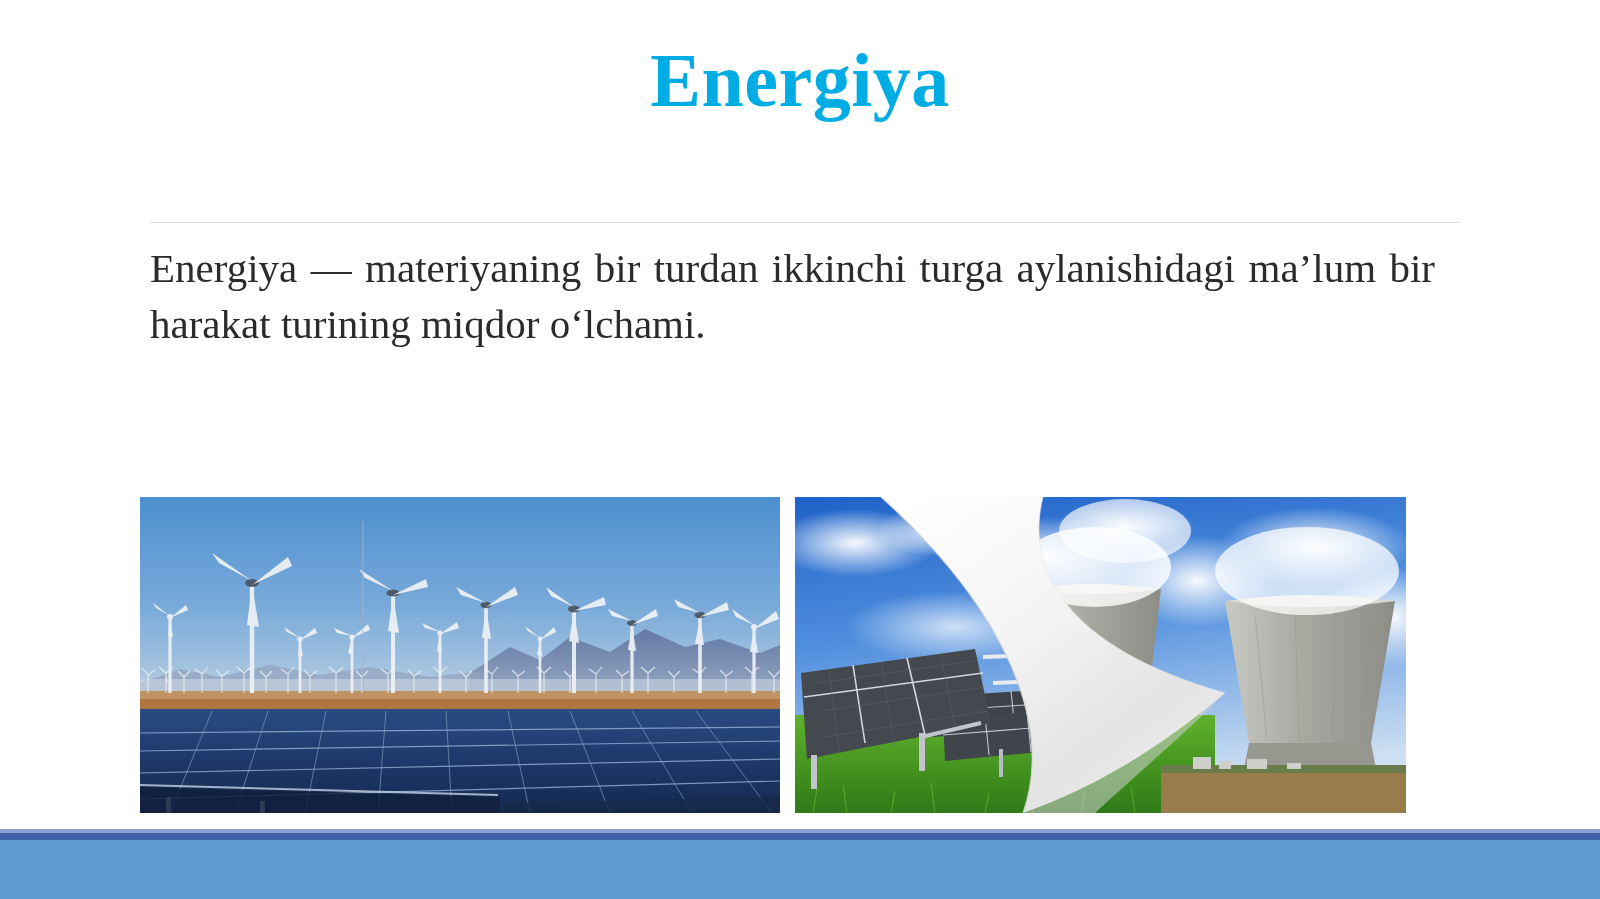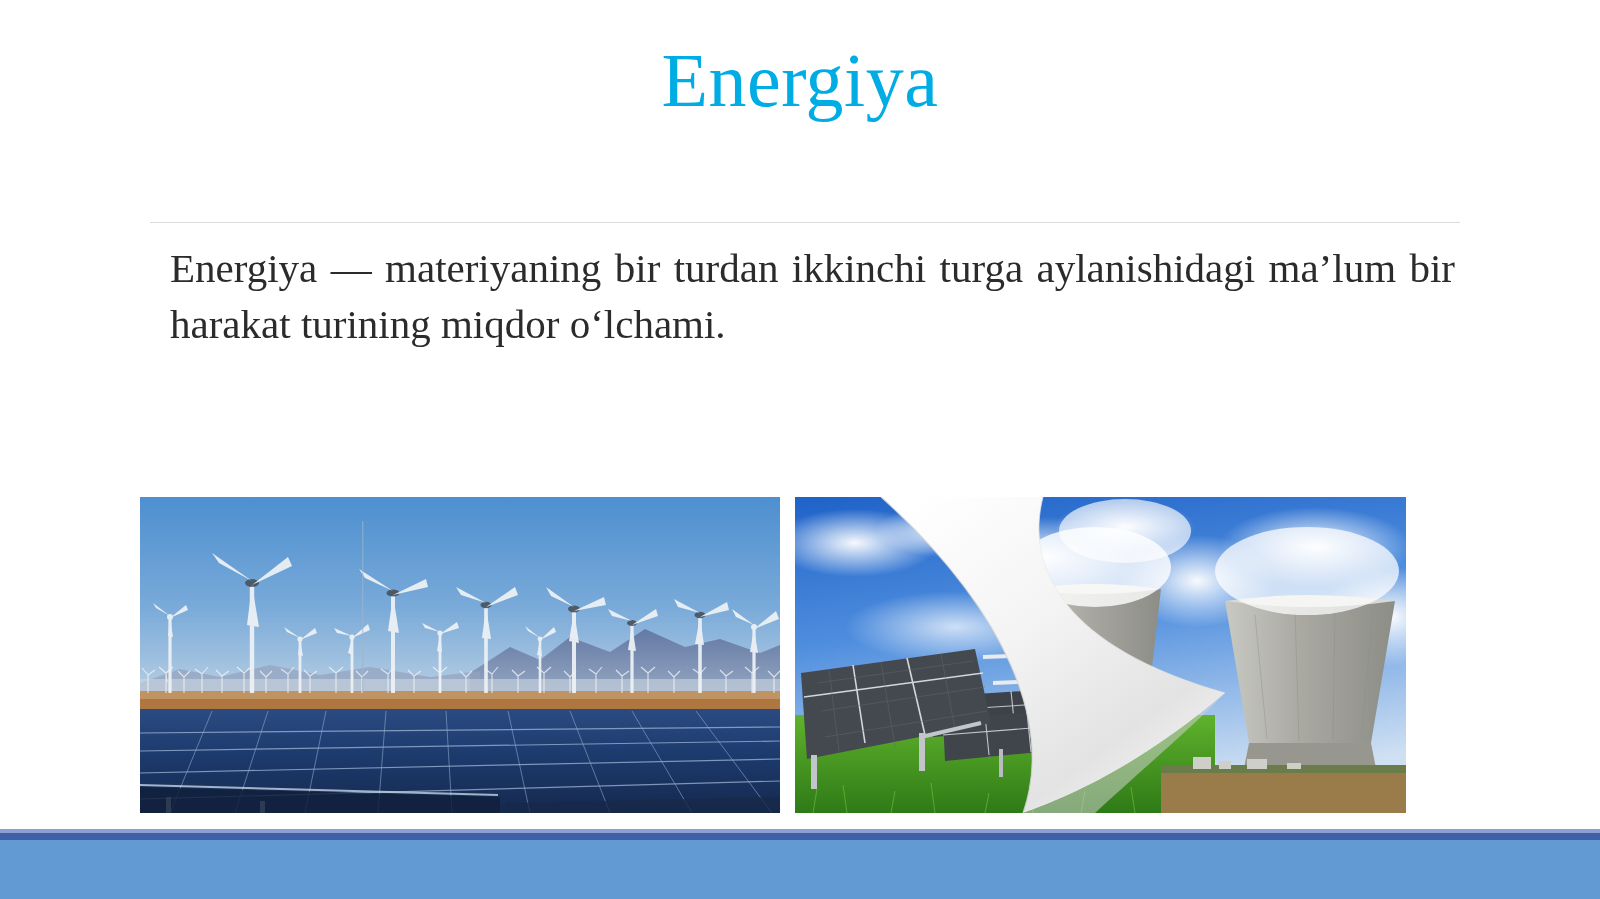--- a/index.html
+++ b/index.html
@@ -27,21 +27,21 @@
   
   #title {
     position: absolute;
     left: 0;
     top: 36px;
     width: 1600px;
     text-align: center;
     font-family: "Liberation Serif", "DejaVu Serif", serif;
     font-size: 76px;
     line-height: 88px;
-    font-weight: 400;
+    font-weight: 700;
     color: #00ACE4;
     letter-spacing: 0.5px;
     white-space: nowrap;
   }
 
   
   #divider {
     position: absolute;
     left: 150px;
     top: 222px;
@@ -49,21 +49,20 @@
     height: 1px;
     background: #dcdcdc;
   }
 
   
   #body-block {
     position: absolute;
     left: 150px;
     top: 240px;
     width: 1285px;
-    margin-left: 20px;
   }
   .para {
     font-family: "Liberation Serif", "DejaVu Serif", serif;
     font-size: 41px;
     line-height: 56px;
     color: #2b2b2b;
     text-align: justify;
     text-justify: inter-word;
     margin: 0 0 22px 0;
   }

